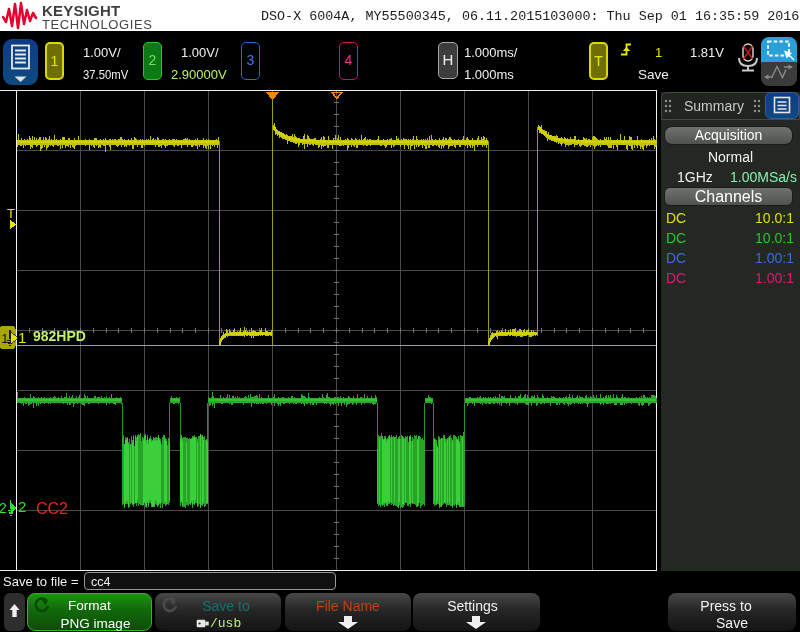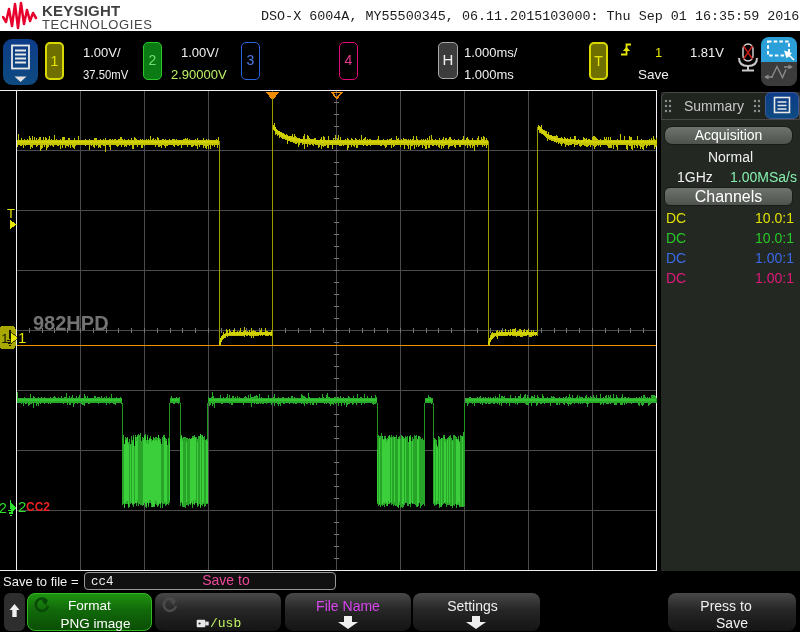--- a/index.html
+++ b/index.html
@@ -99,22 +99,22 @@
  <path d="M10 329.5 V339 M7 340.5 H13 M8 343 H12 M9 345.5 H11" stroke="#151500" stroke-width="1.2" fill="none"></path>
  <path d="M10.5 332.5 L17.5 338 L10.5 343.5 z" fill="#e6e600" stroke="#151500" stroke-width="0.7"></path>
  <text x="18" y="343" fill="#e6e600" font-size="15" font-family="Liberation Sans">1</text>
 
  <text x="-1" y="513" fill="#2ee02e" font-size="14" font-family="Liberation Sans">2</text>
  <path d="M10.5 499.5 V509 M7.5 510.5 H13.5 M8.5 513 H12.5 M9.5 515.5 H11.5" stroke="#2ee02e" stroke-width="1.2" fill="none"></path>
  <path d="M10.5 502.5 L17 508 L10.5 513.5 z" fill="#2ee02e"></path>
  <text x="18" y="512" fill="#2ee02e" font-size="15" font-family="Liberation Sans">2</text>
 </svg>
 
-<div class="abs" style="left:33px;top:312px;font-size:20px;font-weight:bold;color:#737373">982HPD</div>
-<div class="abs" style="left:26px;top:500px;font-size:12px;font-weight:bold;color:#ee2222">CC2</div>
+<div class="abs" style="left:33px;top:328px;font-size:14px;font-weight:bold;color:#bef264">982HPD</div>
+<div class="abs" style="left:36px;top:500px;font-size:16px;font-weight:normal;color:#ee2222">CC2</div>
 
 <div class="abs" style="left:661px;top:92px;width:139px;height:479px;background:#232823"></div>
 <div class="abs" style="left:661px;top:92px;width:139px;height:28px;background:#202520;border:1px solid #484848;border-radius:6px 6px 0 0"></div>
 <div class="abs" style="left:684px;top:98px;font-size:14px;color:#c8c8c8">Summary</div>
 <svg class="abs" style="left:663px;top:98px" width="10" height="16">
     <g fill="#909090">
       <circle cx="3" cy="3" r="1.2"></circle>
       <circle cx="7" cy="3" r="1.2"></circle>
       <circle cx="3" cy="8" r="1.2"></circle>
       <circle cx="7" cy="8" r="1.2"></circle>
@@ -146,49 +146,49 @@
 <div class="abs" style="left:666px;top:230px;font-size:14px;color:#28c828">DC</div>
 <div class="abs" style="left:666px;top:250px;font-size:14px;color:#3a6ae8">DC</div>
 <div class="abs" style="left:666px;top:270px;font-size:14px;color:#e0187a">DC</div>
 <div class="abs" style="left:700px;top:210px;width:94px;font-size:14px;color:#e0e000;text-align:right">10.0:1</div>
 <div class="abs" style="left:700px;top:230px;width:94px;font-size:14px;color:#28c828;text-align:right">10.0:1</div>
 <div class="abs" style="left:700px;top:250px;width:94px;font-size:14px;color:#3a6ae8;text-align:right">1.00:1</div>
 <div class="abs" style="left:700px;top:270px;width:94px;font-size:14px;color:#e0187a;text-align:right">1.00:1</div>
 
 <div class="abs" style="left:3px;top:574px;font-size:13px;color:#f0f0f0">Save to file =</div>
 <div class="abs" style="left:84px;top:572px;width:252px;height:18px;border:1.5px solid #989898;border-radius:4px;background:#101010"></div>
-<div class="abs" style="left:91px;top:575px;font-family:Liberation Mono, monospace;font-size:12.5px;color:#f0f0f0">cc4</div>
+<div class="abs" style="left:91px;top:575px;font-family:Liberation Sans, sans-serif;font-size:12.5px;color:#f0f0f0">cc4</div>
 
 <div class="abs" style="left:4px;top:593px;width:21px;height:38px;border-radius:6px;background:#2e2e2e"></div>
 <svg class="abs" style="left:4px;top:593px" width="21" height="38" viewBox="0 0 21 38">
  <path d="M10.5 11 l5 6 h-2.8 v7 h-4.4 v-7 H5.5 z" fill="#f0f0f0"></path>
 </svg>
 <div class="abs" style="left:27px;top:593px;width:125px;height:38px;border-radius:8px;background:linear-gradient(#1f9210,#11690a 45%,#0b4e05);border:1.5px solid #2fbb1f"></div>
 <svg class="abs" style="left:31px;top:596px" width="20" height="18" viewBox="0 0 20 18">
  <path d="M15 4 a6.2 6.2 0 1 0 2 6" fill="none" stroke="#0a4a08" stroke-width="2.6"></path>
  <path d="M10.5 4.5 l6.5 -1 -2 6 z" fill="#0a4a08"></path>
 </svg>
 <div class="abs" style="left:27px;top:598px;width:125px;text-align:center;font-size:13.5px;color:#fff">Format</div>
 <div class="abs" style="left:27px;top:615.5px;width:137px;text-align:center;font-size:13.5px;color:#fff">PNG image</div>
 
 <div class="abs" style="left:155px;top:593px;width:126px;height:38px;border-radius:8px;background:linear-gradient(#484848,#262626 45%,#141414)"></div>
 <svg class="abs" style="left:159px;top:596px" width="20" height="18" viewBox="0 0 20 18">
  <path d="M15 4 a6.2 6.2 0 1 0 2 6" fill="none" stroke="#4a4a4a" stroke-width="2.6"></path>
  <path d="M10.5 4.5 l6.5 -1 -2 6 z" fill="#4a4a4a"></path>
 </svg>
-<div class="abs" style="left:155px;top:572px;width:142px;text-align:center;font-size:14px;color:#ec4899">Save to</div>
+<div class="abs" style="left:155px;top:598px;width:142px;text-align:center;font-size:14px;color:#0f766e">Save to</div>
 <svg class="abs" style="left:196px;top:618px" width="14" height="11" viewBox="0 0 14 11">
  <rect x="0.7" y="1.7" width="8.6" height="7.6" rx="1" fill="#e8e8e8"></rect>
  <rect x="9.3" y="3.6" width="3.4" height="3.8" fill="#e8e8e8"></rect>
  <circle cx="3.6" cy="5.5" r="1.1" fill="#222"></circle>
 </svg>
 <div class="abs" style="left:210px;top:616px;font-family:'Liberation Mono',monospace;font-size:13px;color:#bef264">/usb</div>
 
 <div class="abs" style="left:285px;top:593px;width:126px;height:38px;border-radius:8px;background:linear-gradient(#484848,#262626 45%,#141414)"></div>
-<div class="abs" style="left:285px;top:598px;width:126px;text-align:center;font-size:14px;color:#d946ef">File Name</div>
+<div class="abs" style="left:285px;top:598px;width:126px;text-align:center;font-size:14px;color:#c2410c">File Name</div>
 <svg class="abs" style="left:334px;top:615px" width="28" height="15" viewBox="0 0 28 15">
  <path d="M10 1 h8 v6 h6 l-10 7 -10 -7 h6 z" fill="#f0f0f0"></path>
 </svg>
 
 <div class="abs" style="left:413px;top:593px;width:127px;height:38px;border-radius:8px;background:linear-gradient(#484848,#262626 45%,#141414)"></div>
 <div class="abs" style="left:413px;top:598px;width:119px;text-align:center;font-size:14px;color:#f0f0f0">Settings</div>
 <svg class="abs" style="left:462px;top:615px" width="28" height="15" viewBox="0 0 28 15">
  <path d="M10 1 h8 v6 h6 l-10 7 -10 -7 h6 z" fill="#f0f0f0"></path>
 </svg>
 

